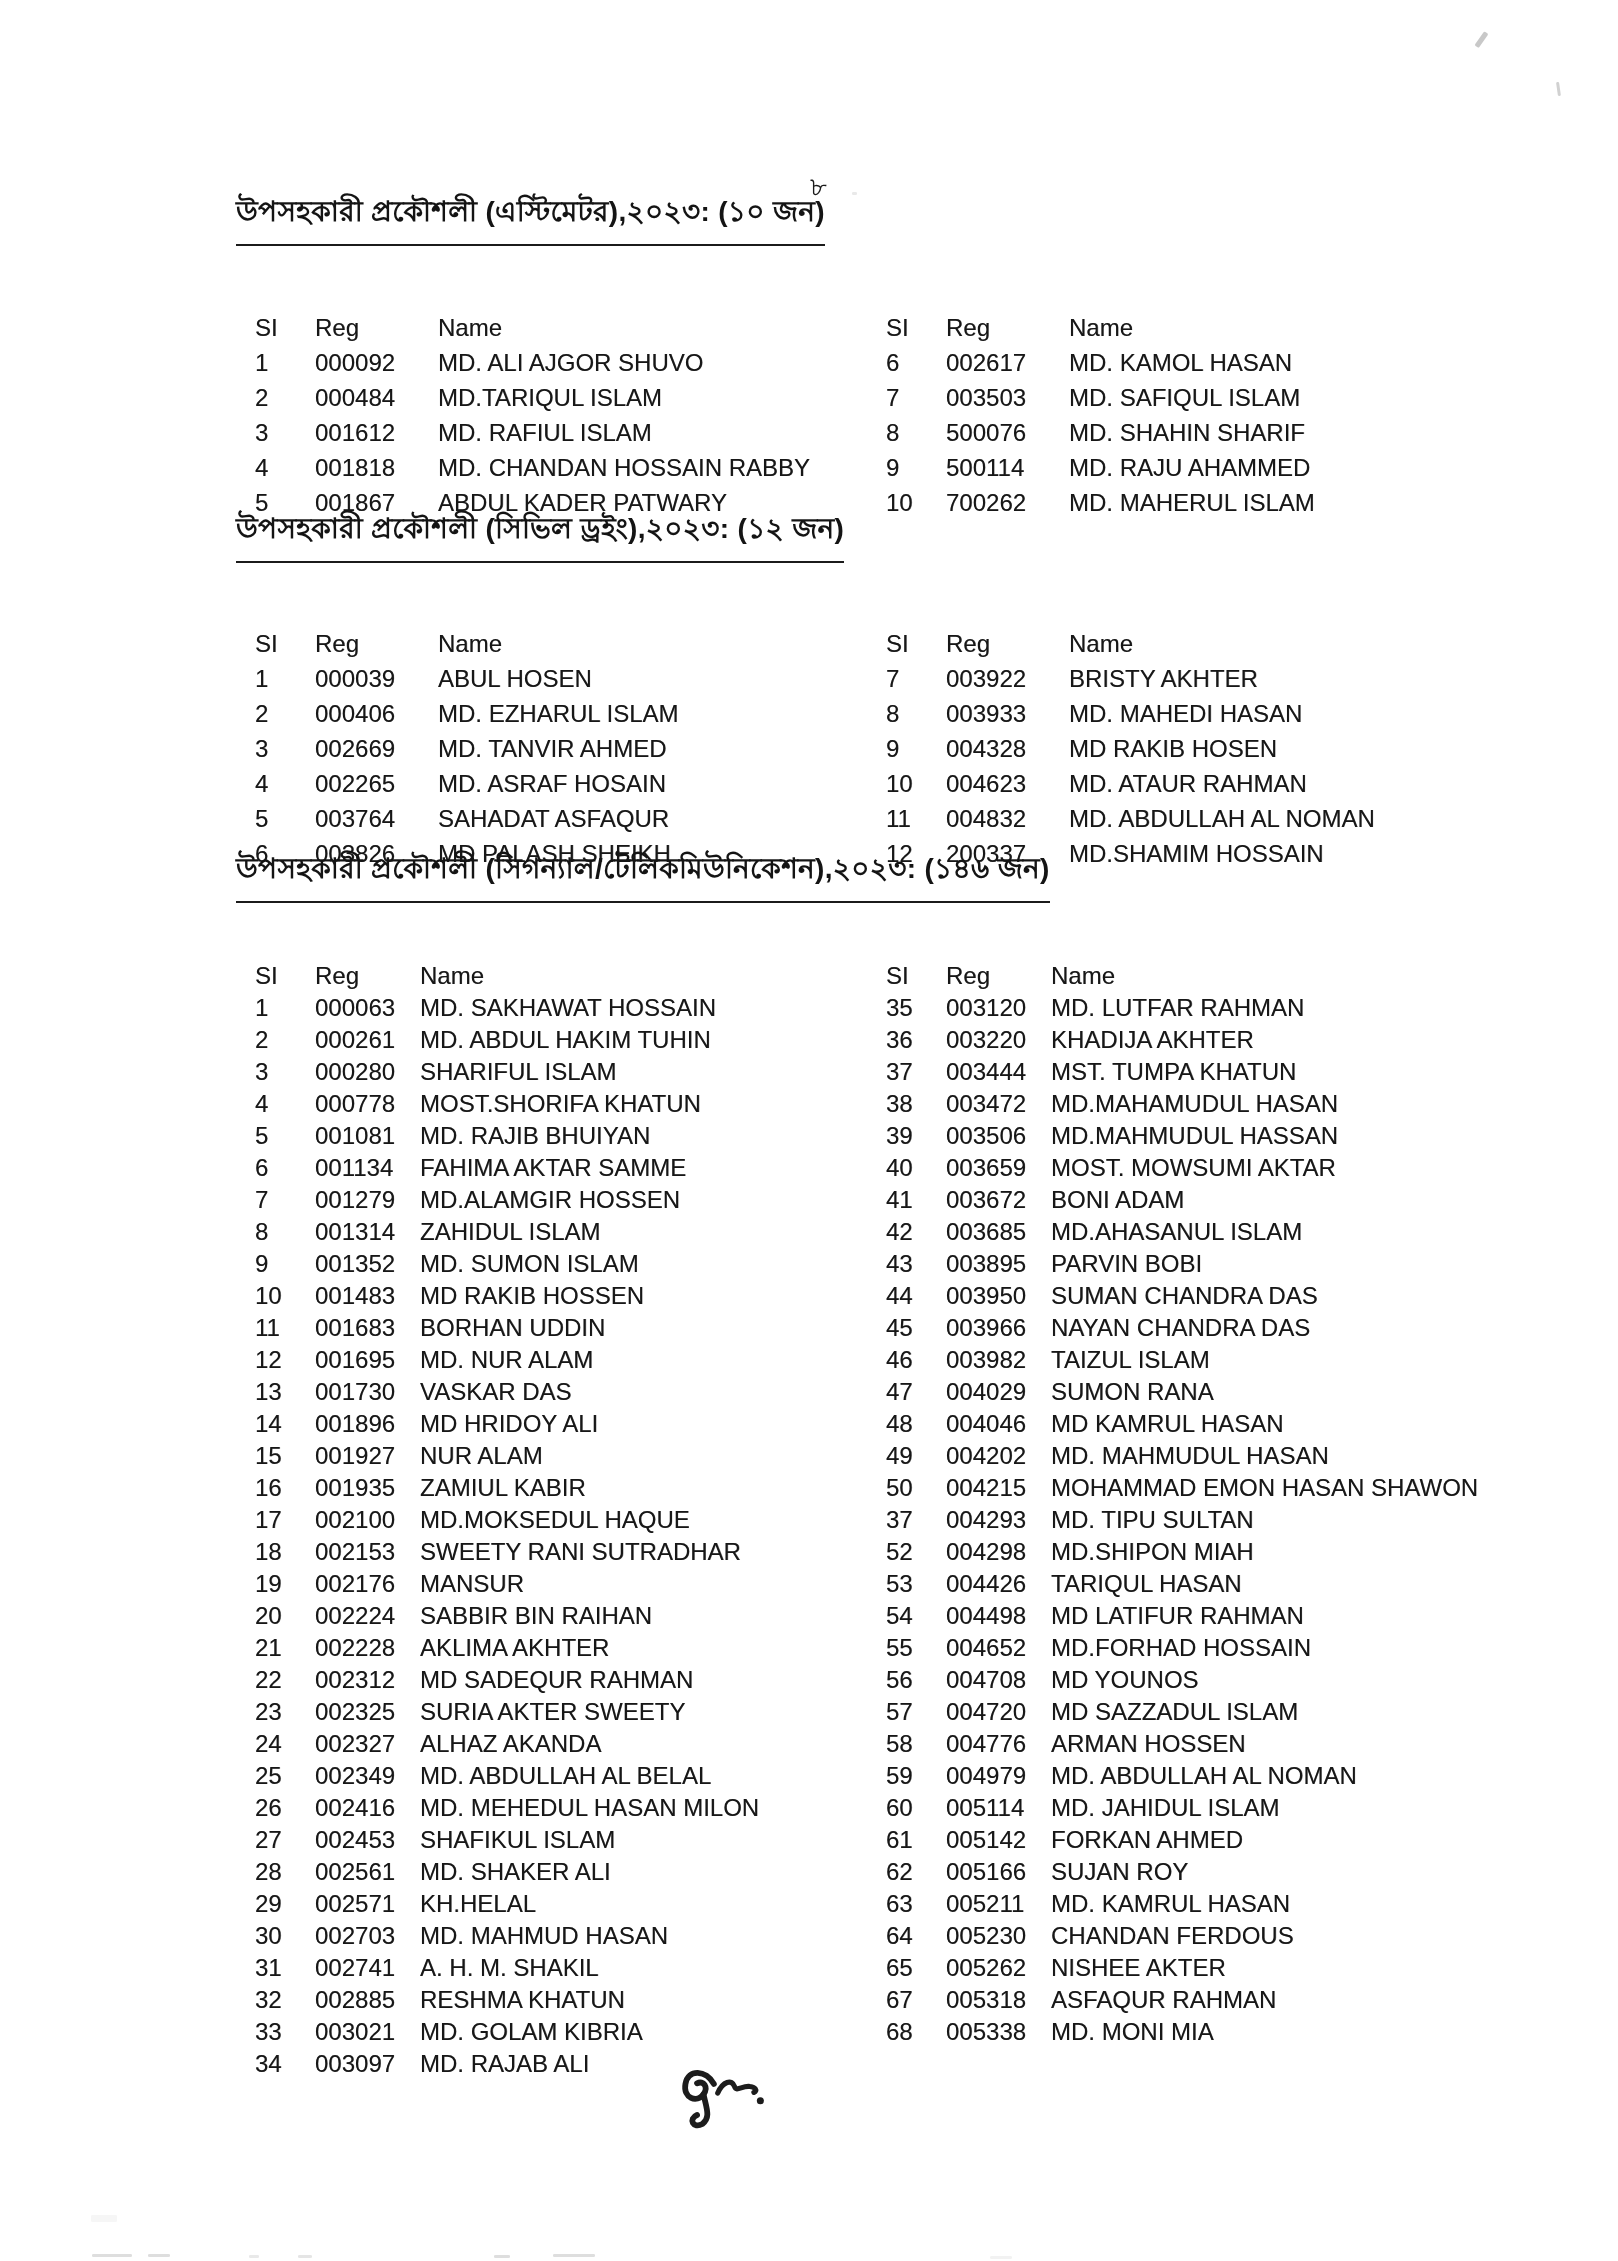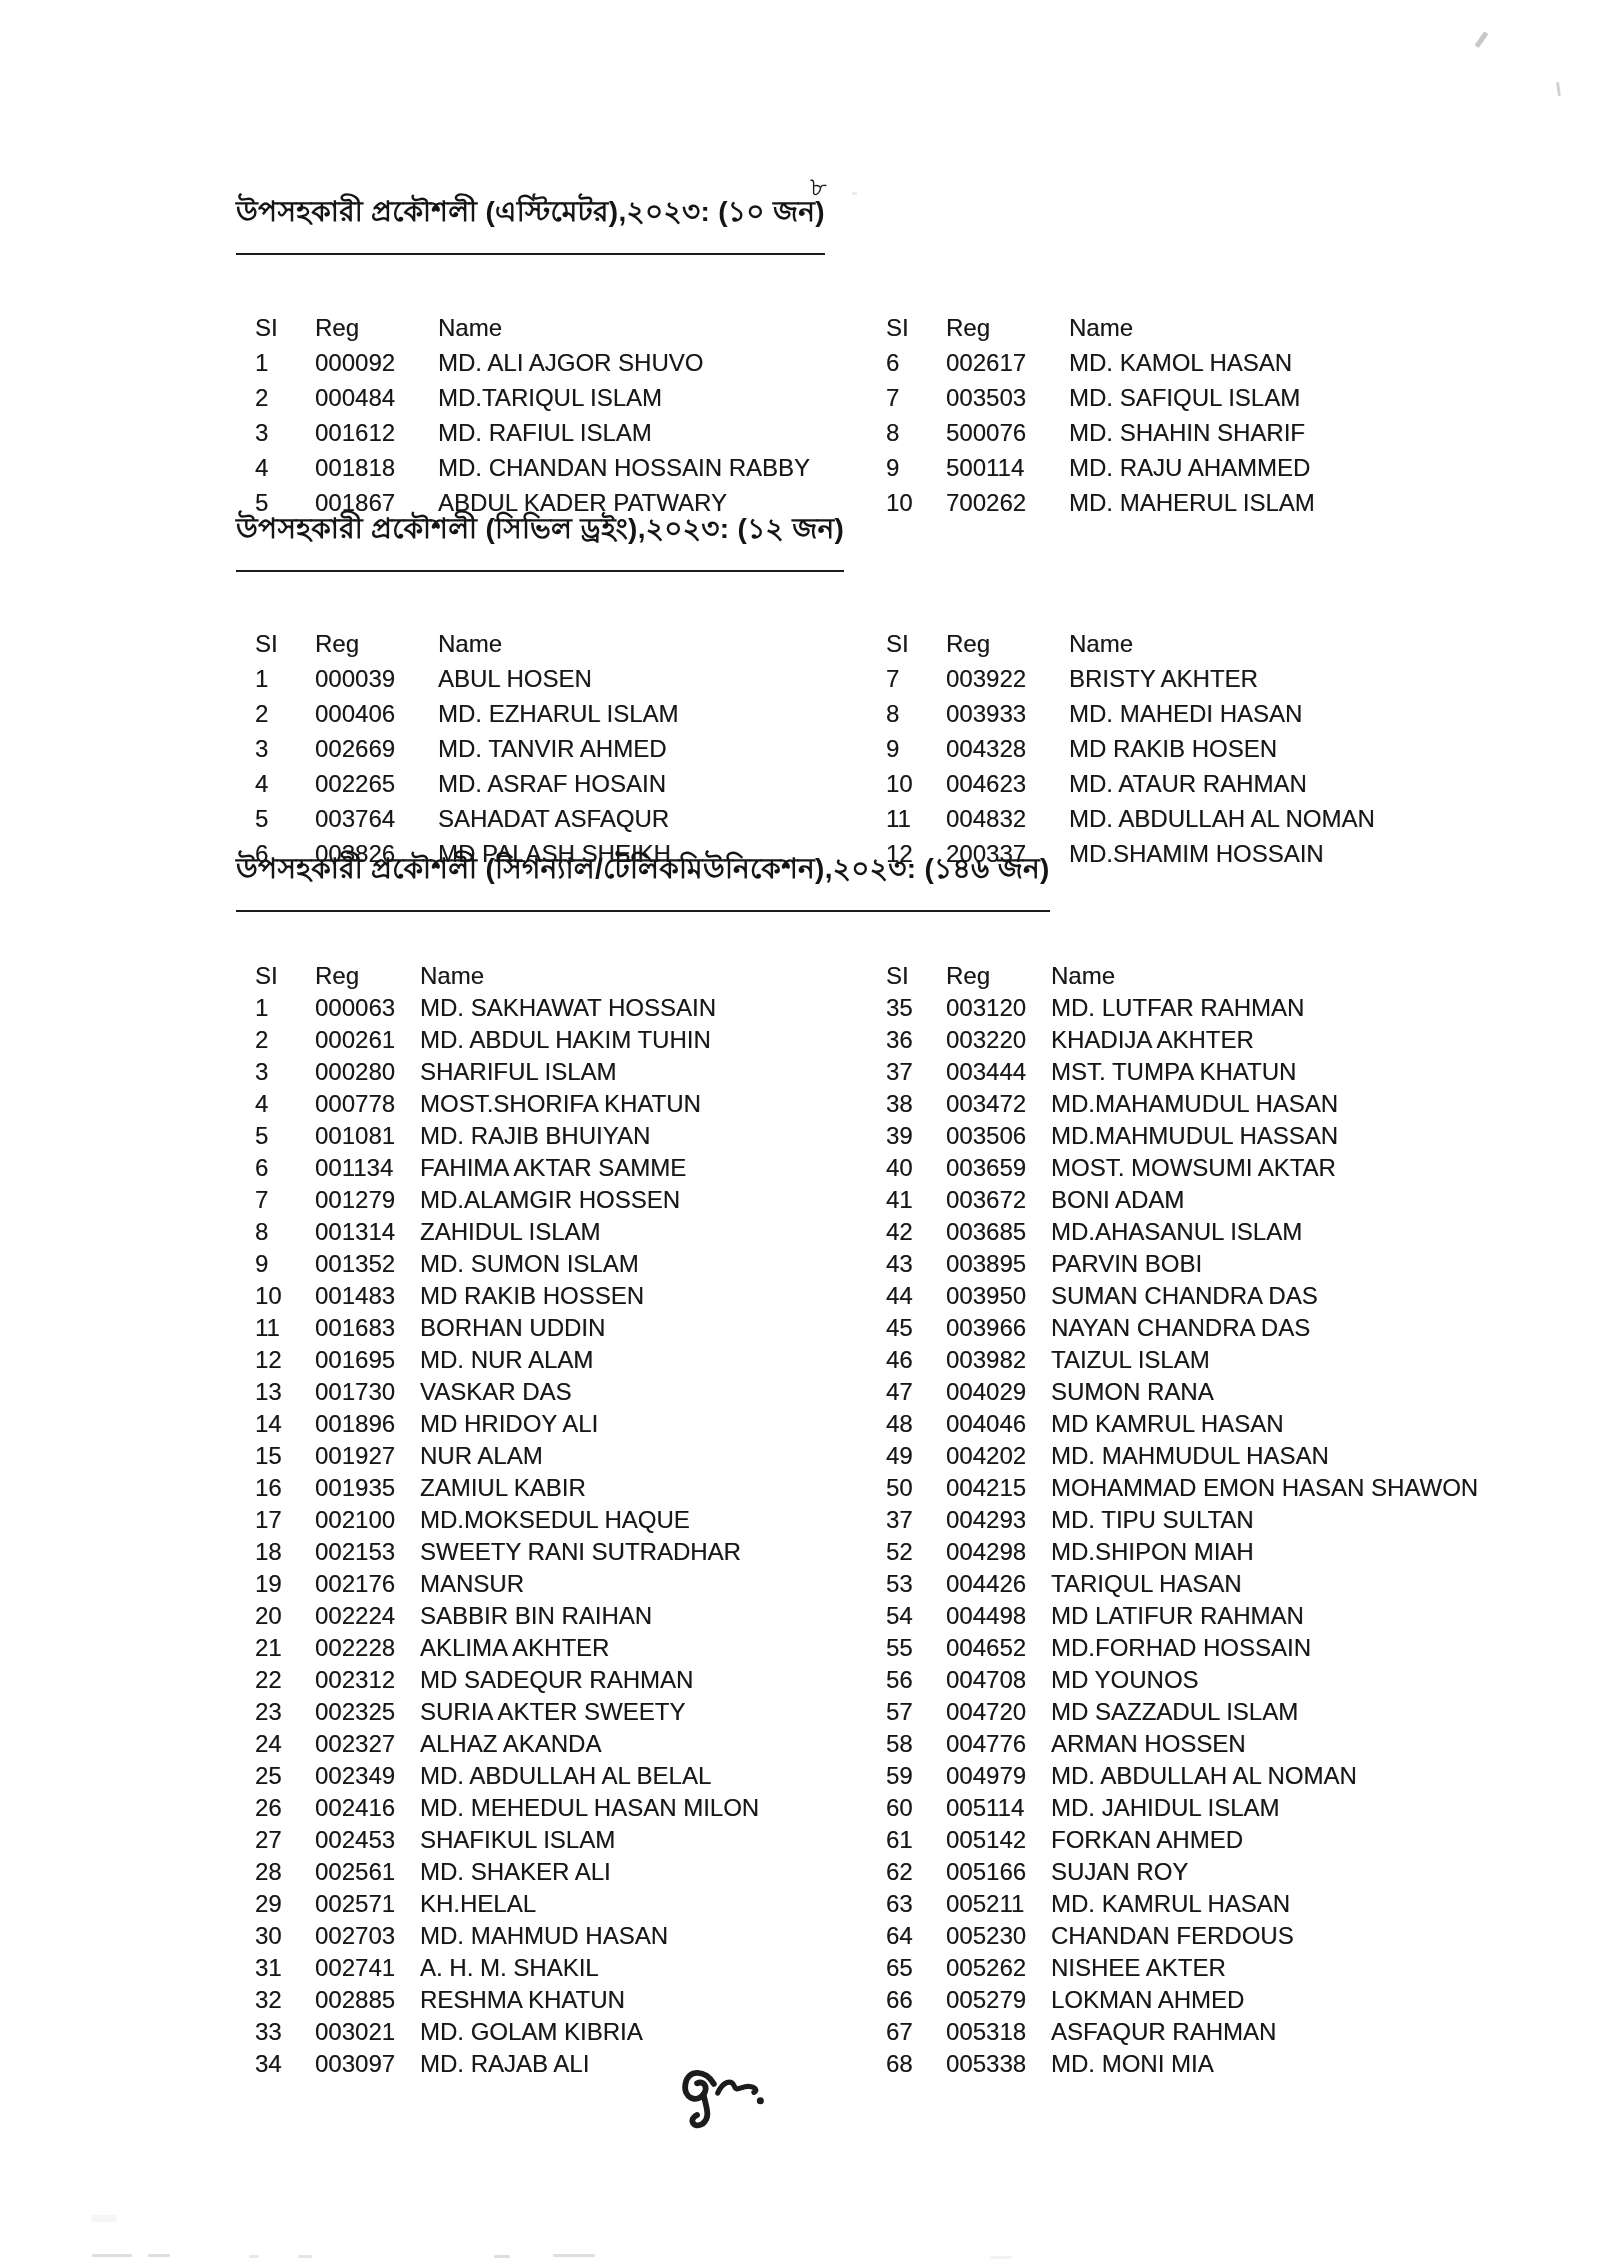--- a/index.html
+++ b/index.html
@@ -11,21 +11,21 @@
     font-family:"Liberation Sans", sans-serif;
     color:#161616;
   }
   .page-number{
     position:absolute;left:810px;top:167px;
     font-size:26px;font-weight:400;color:#1a1a1a;
   }
   .section-title{
     position:absolute;
     font-size:28px;font-weight:700;color:#141414;
-    padding-bottom:16px;
+    padding-bottom:7px;
     border-bottom:2.6px solid #1b1b1b;
     white-space:nowrap;
     letter-spacing:0.3px;
   }
   .s1{left:236px;top:190px;}
   .s2{left:236px;top:507px;}
   .s3{left:236px;top:847px;}
 
   table.list{
     position:absolute;
@@ -580,25 +580,20 @@
         <td class="col-si">64</td>
         <td class="col-reg">005230</td>
         <td class="col-name">CHANDAN FERDOUS</td>
       </tr>
       <tr>
         <td class="col-si">65</td>
         <td class="col-reg">005262</td>
         <td class="col-name">NISHEE AKTER</td>
       </tr>
       <tr>
-        <td class="col-si">66</td>
-        <td class="col-reg">005279</td>
-        <td class="col-name">LOKMAN AHMED</td>
-      </tr>
-      <tr>
         <td class="col-si">67</td>
         <td class="col-reg">005318</td>
         <td class="col-name">ASFAQUR RAHMAN</td>
       </tr>
       <tr>
         <td class="col-si">68</td>
         <td class="col-reg">005338</td>
         <td class="col-name">MD. MONI MIA</td>
       </tr>
     </tbody>

